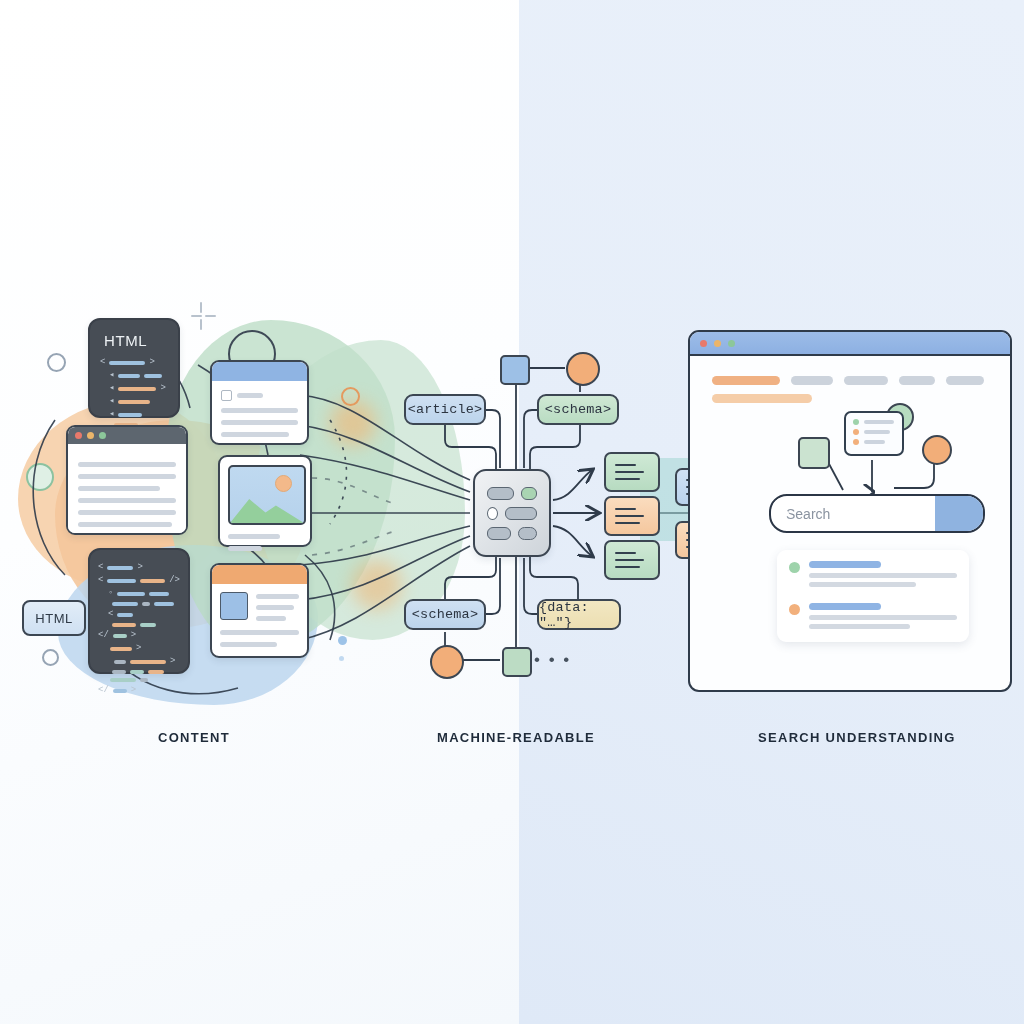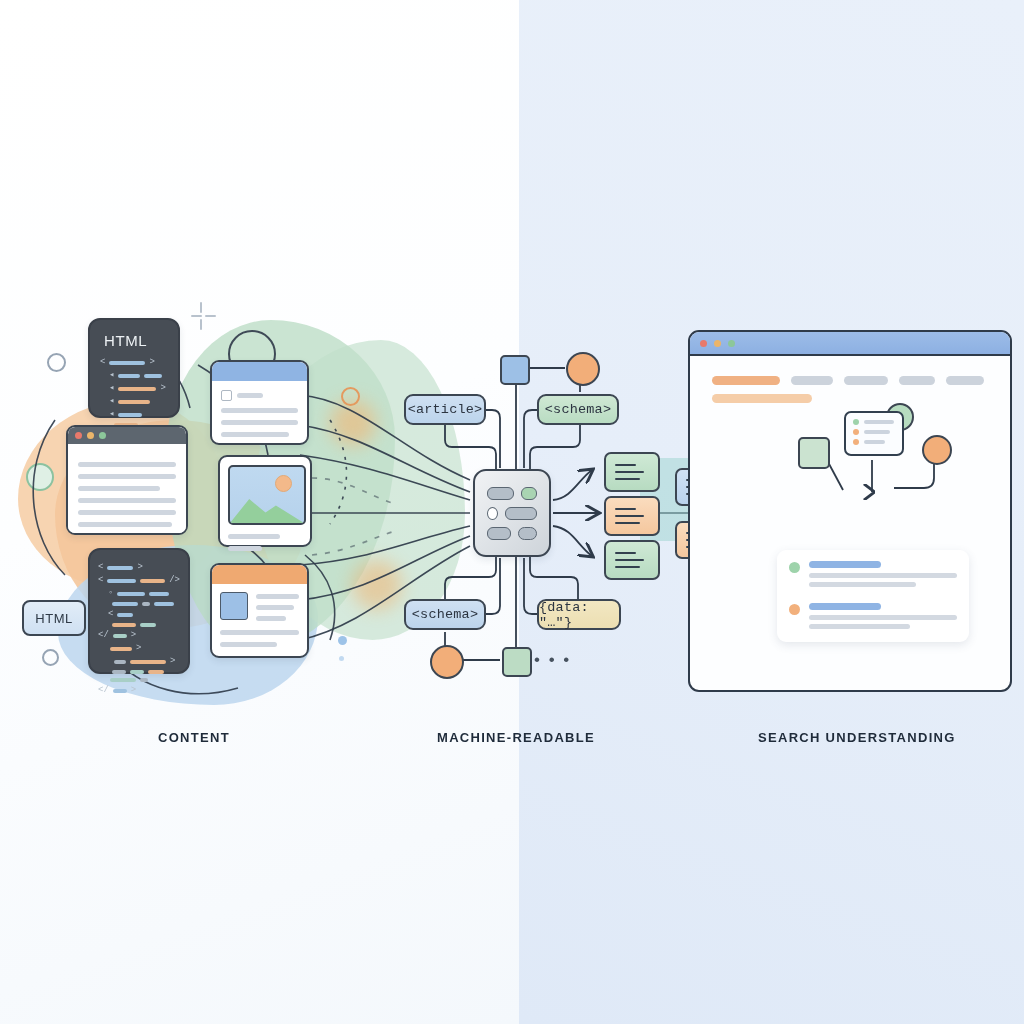--- a/index.html
+++ b/index.html
@@ -517,20 +517,29 @@
     <div class="krow">
       <span class="kdot" style="background:#f2b07c"></span>
         <span class="kline" style="width:26px"></span>
     </div>
     <div class="krow">
       <span class="kdot" style="background:#f2b07c"></span>
         <span class="kline" style="width:21px"></span>
     </div>
   </div>
 
+  <div class="searchbar">
+    <span class="searchtext" title="Search">Search</span>
+    <span class="searchbtn">
+      <svg width="20" height="20" viewBox="0 0 20 20">
+        <circle cx="8.6" cy="8.6" r="5.6" fill="none" stroke="#ffffff" stroke-width="1.9"></circle>
+        <line x1="12.8" y1="12.8" x2="17.2" y2="17.2" stroke="#ffffff" stroke-width="1.9" stroke-linecap="round"></line>
+      </svg>
+    </span>
+  </div>
 
   <div class="results">
     <div class="res">
       <span class="resdot res-g"></span>
       <span style="flex:1">
         <span class="rtitle" style="width:72px;display:block"></span>
         <span class="rline" style="width:100%;display:block"></span>
         <span class="rline" style="width:72%;display:block"></span>
       </span>
     </div>

